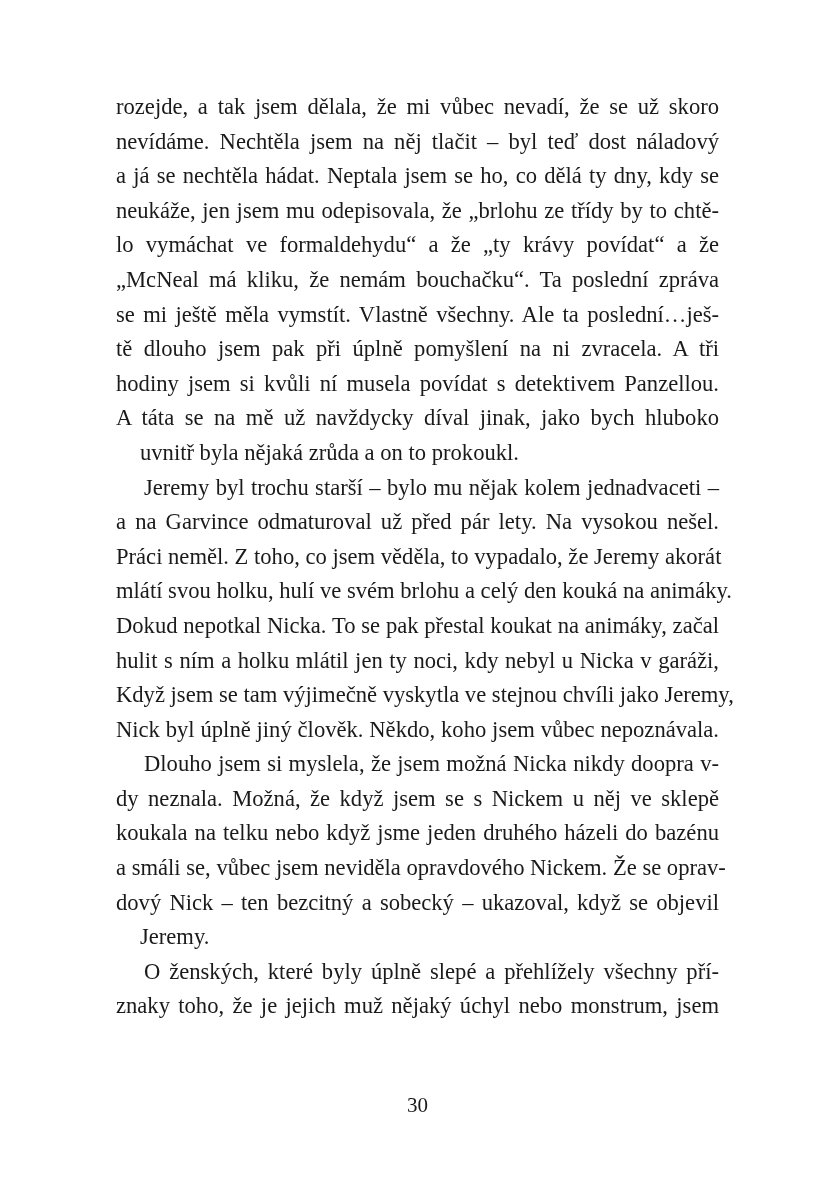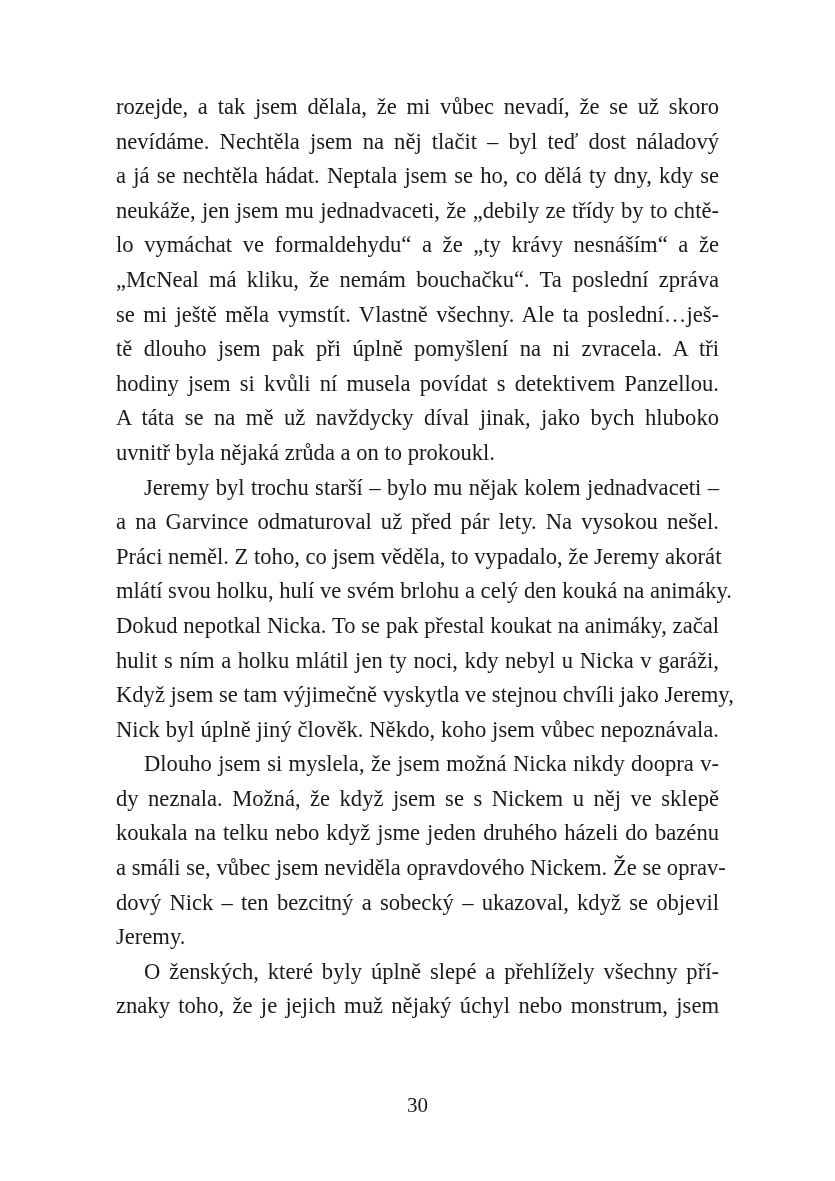--- a/index.html
+++ b/index.html
@@ -19,20 +19,21 @@
   }
   .line {
     display: block;
     white-space: nowrap;
     text-align: justify;
     text-align-last: justify;
     height: 34.6px;
   }
   .line.last {
     text-align-last: left;
+    margin-left: 24px;
   }
   .line.indent { padding-left: 28px; }
   .page-number {
     position: absolute;
     left: 0; width: 835px;
     top: 1093px;
     text-align: center;
     font-family: "Liberation Serif", "DejaVu Serif", serif;
     font-size: 21px;
     color: #1a1a1a;
@@ -40,22 +41,22 @@
 </style>
 </head>
 <body>
 
 <div class="page">
   <div class="text-block">
 
     <span class="line">rozejde, a tak jsem dělala, že mi vůbec nevadí, že se už skoro</span>
     <span class="line">nevídáme. Nechtěla jsem na něj tlačit – byl teď dost náladový</span>
     <span class="line">a já se nechtěla hádat. Neptala jsem se ho, co dělá ty dny, kdy se</span>
-    <span class="line">neukáže, jen jsem mu jednadvaceti, že „debily ze třídy by to chtě-</span>
-    <span class="line">lo vymáchat ve formaldehydu“ a že „ty krávy nesnáším“ a že</span>
+    <span class="line">neukáže, jen jsem mu odepisovala, že „brlohu ze třídy by to chtě-</span>
+    <span class="line">lo vymáchat ve formaldehydu“ a že „ty krávy povídat“ a že</span>
     <span class="line">„McNeal má kliku, že nemám bouchačku“. Ta poslední zpráva</span>
     <span class="line">se mi ještě měla vymstít. Vlastně všechny. Ale ta poslední…ješ-</span>
     <span class="line">tě dlouho jsem pak při úplně pomyšlení na ni zvracela. A tři</span>
     <span class="line">hodiny jsem si kvůli ní musela povídat s detektivem Panzellou.</span>
     <span class="line">A táta se na mě už navždycky díval jinak, jako bych hluboko</span>
     <span class="line last">uvnitř byla nějaká zrůda a on to prokoukl.</span>
 
     <span class="line indent">Jeremy byl trochu starší – bylo mu nějak kolem jednadvaceti –</span>
     <span class="line">a na Garvince odmaturoval už před pár lety. Na vysokou nešel.</span>
     <span class="line">Práci neměl. Z toho, co jsem věděla, to vypadalo, že Jeremy akorát</span>

